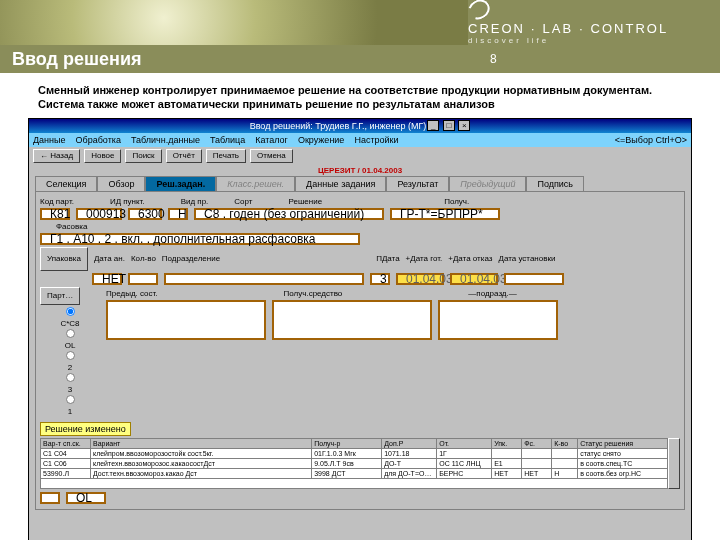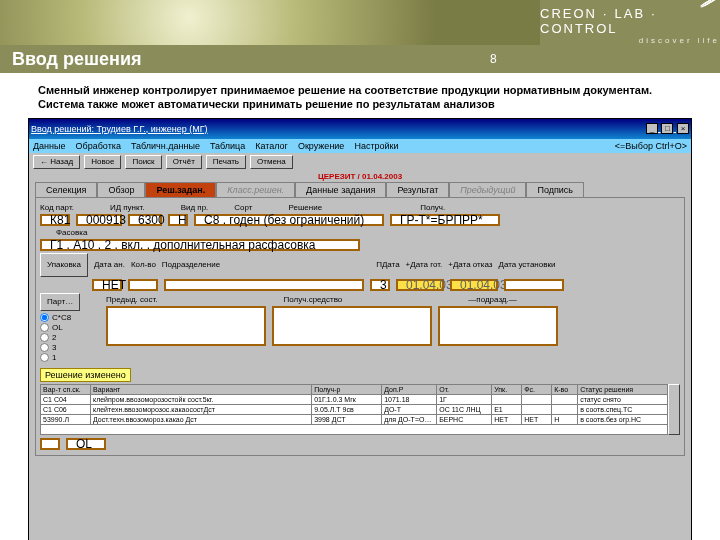--- a/index.html
+++ b/index.html
@@ -11,24 +11,24 @@
     font-size: 10px;
   }
   
   .banner {
     height: 45px;
     background: #fff;
     display: flex;
   }
   .banner .olive { flex: 1; background: radial-gradient(circle at 35% 40%, #f0f0d0 0%, #b9bb7a 30%, #7a7c45 70%); }
   .banner .brand {
-    width: 180px;
+    width: 252px;
     background: #8a8d5a;
     color: #fff;
-    display: flex; flex-direction: column; align-items:flex-end; justify-content:center;
+    display: flex; flex-direction: column; align-items:flex-start; justify-content:center;
     font-size:13px; letter-spacing:2px;
   }
   .brand .logo { width:22px; height:22px; border:2px solid #fff; border-radius:50%; border-left-color:transparent; transform:rotate(-30deg); margin-bottom:2px;}
   .brand .tag { font-size:8px; letter-spacing:3px; opacity:.8;}
   .titlebar {
     height: 28px;
     background: #8a8d5a;
     color: #fff;
     display:flex; align-items:center;
     padding: 0 12px;
@@ -51,25 +51,24 @@
     margin: 0 28px;
     width: 664px;
     background:#c0c0c0;
     border:1px solid #000;
     font-size:9px;
     color:#000;
   }
   .app-title {
     background: linear-gradient(#000080,#1084d0);
     color:#fff;
-    height:20px;
-    display:flex; align-items:center; justify-content:space-between;
+    height:14px;
+    display:flex; align-items:center; justify-content:center;
     padding:0 2px;
     font-size:9px;
-    text-decoration:underline;
   }
   .winbtns span { display:inline-block;width:12px;height:11px;background:#c0c0c0;border:1px solid #000;color:#000;text-align:center;line-height:9px;font-size:8px;margin-left:1px;}
   .menu {
     background:#7dd3fc;
     height:14px;
     display:flex; gap:10px; padding:0 4px; align-items:center;
     font-size:9px;
   }
   .toolbar {
     height:18px;
@@ -85,21 +84,21 @@
     display:flex; gap:0; padding:0 6px;
     font-size:9px;
   }
   .tab {
     padding:2px 10px;
     background:#c0c0c0;
     border:1px solid #808080; border-bottom:none;
     color:#000;
   }
   .tab.disabled { color:#808080;font-style:italic;}
-  .tab.active { background:#c2410c; font-weight:bold;}
+  .tab.active { background:#0369a1; font-weight:bold;}
   .panel {
     background:#c0c0c0;
     border:1px solid #808080;
     margin:0 6px 4px 6px;
     padding:3px 4px;
   }
   .row { display:flex; gap:6px; align-items:center; margin:2px 0; font-size:8px;}
   .lbl { color:#000; font-size:8px; }
   .fld {
     background:#fff; border:2px solid #a16207;
@@ -117,21 +116,21 @@
   }
   .tbl th, .tbl td {
     border:1px solid #808080;
     padding:1px 2px;
     text-align:left;
     overflow:hidden; white-space:nowrap; text-overflow:ellipsis;
   }
   .tbl th { background:#c0c0c0; font-weight:normal;}
   .yellow { background:#ffff80; }
   .radio { display:flex; flex-direction:column; gap:1px; font-size:8px; margin:2px 0;}
-  .radio label {display:flex;align-items:center;gap:3px;}
+  .radio label {display:flex;align-items:center;gap:3px;flex-direction:column;}
   .radio input {width:9px;height:9px;}
   .bigempty { height:90px; background:#c0c0c0; }
   .taskbar {
     height:18px; background:#c0c0c0;
     border-top:1px solid #fff;
     display:flex; align-items:center; gap:2px; padding:0 2px;
     font-size:8px;
   }
   .taskbtn {
     height:14px; padding:0 5px;
@@ -208,21 +207,21 @@
   </div>
 
   <div class="panel">
 
     <div class="row">
       <span class="lbl">Код парт.</span>
       <span class="lbl" style="margin-left:30px">ИД пункт.</span>
       <span class="lbl" style="margin-left:30px">Вид пр.</span>
       <span class="lbl" style="margin-left:20px">Сорт</span>
       <span class="lbl" style="margin-left:30px">Решение</span>
-      <span class="lbl" style="margin-left:92px">Получ.</span>
+      <span class="lbl" style="margin-left:116px">Получ.</span>
     </div>
     <div class="row">
       <span class="fld" style="width:30px">К81</span>
       <span class="fld" style="width:46px">000913</span>
       <span class="fld" style="width:34px">6300</span>
       <span class="fld" style="width:20px">Н</span>
       <span class="fld" style="width:190px">С8 . годен (без ограничений)</span>
       <span class="fld" style="width:110px">ГР-Т*=БРПРР*</span>
     </div>
 

